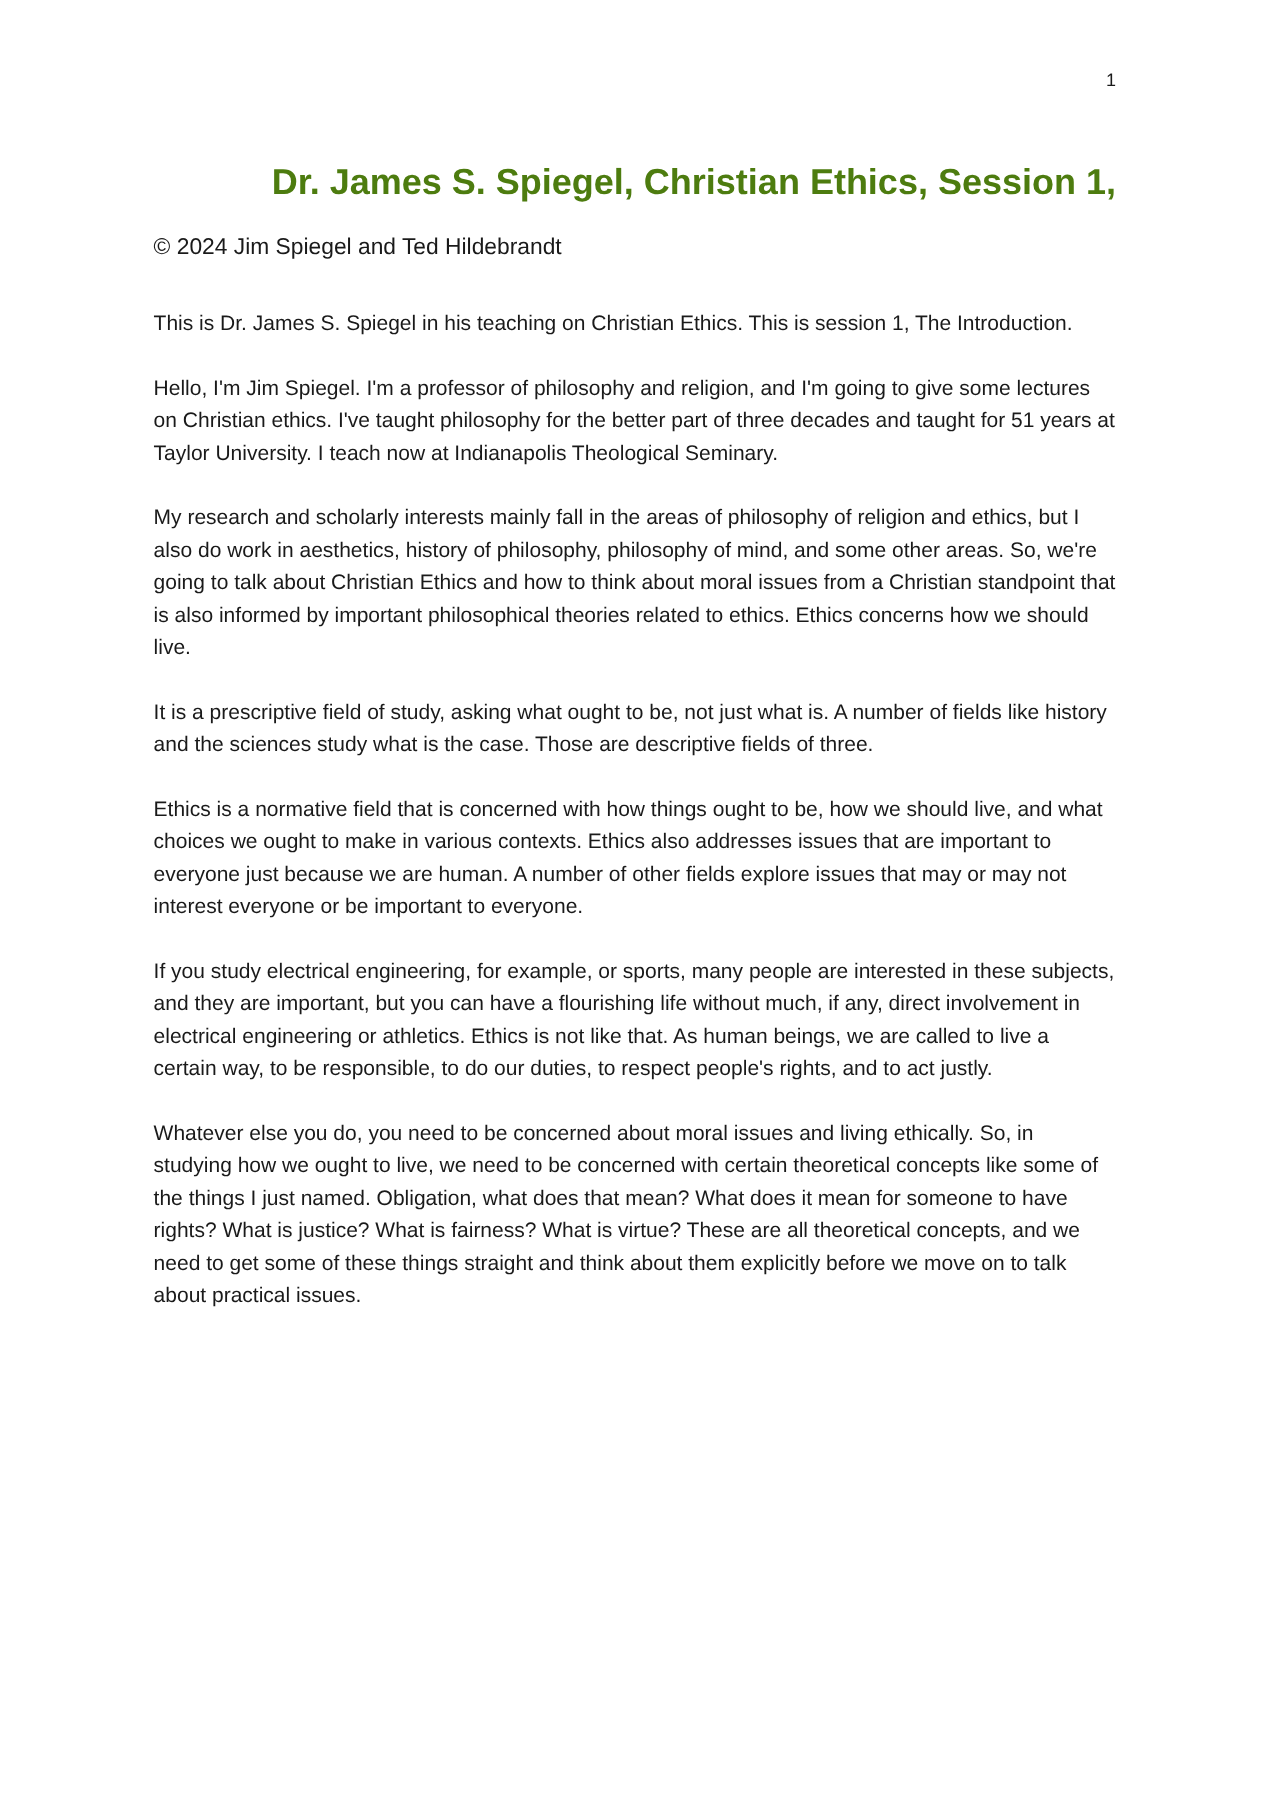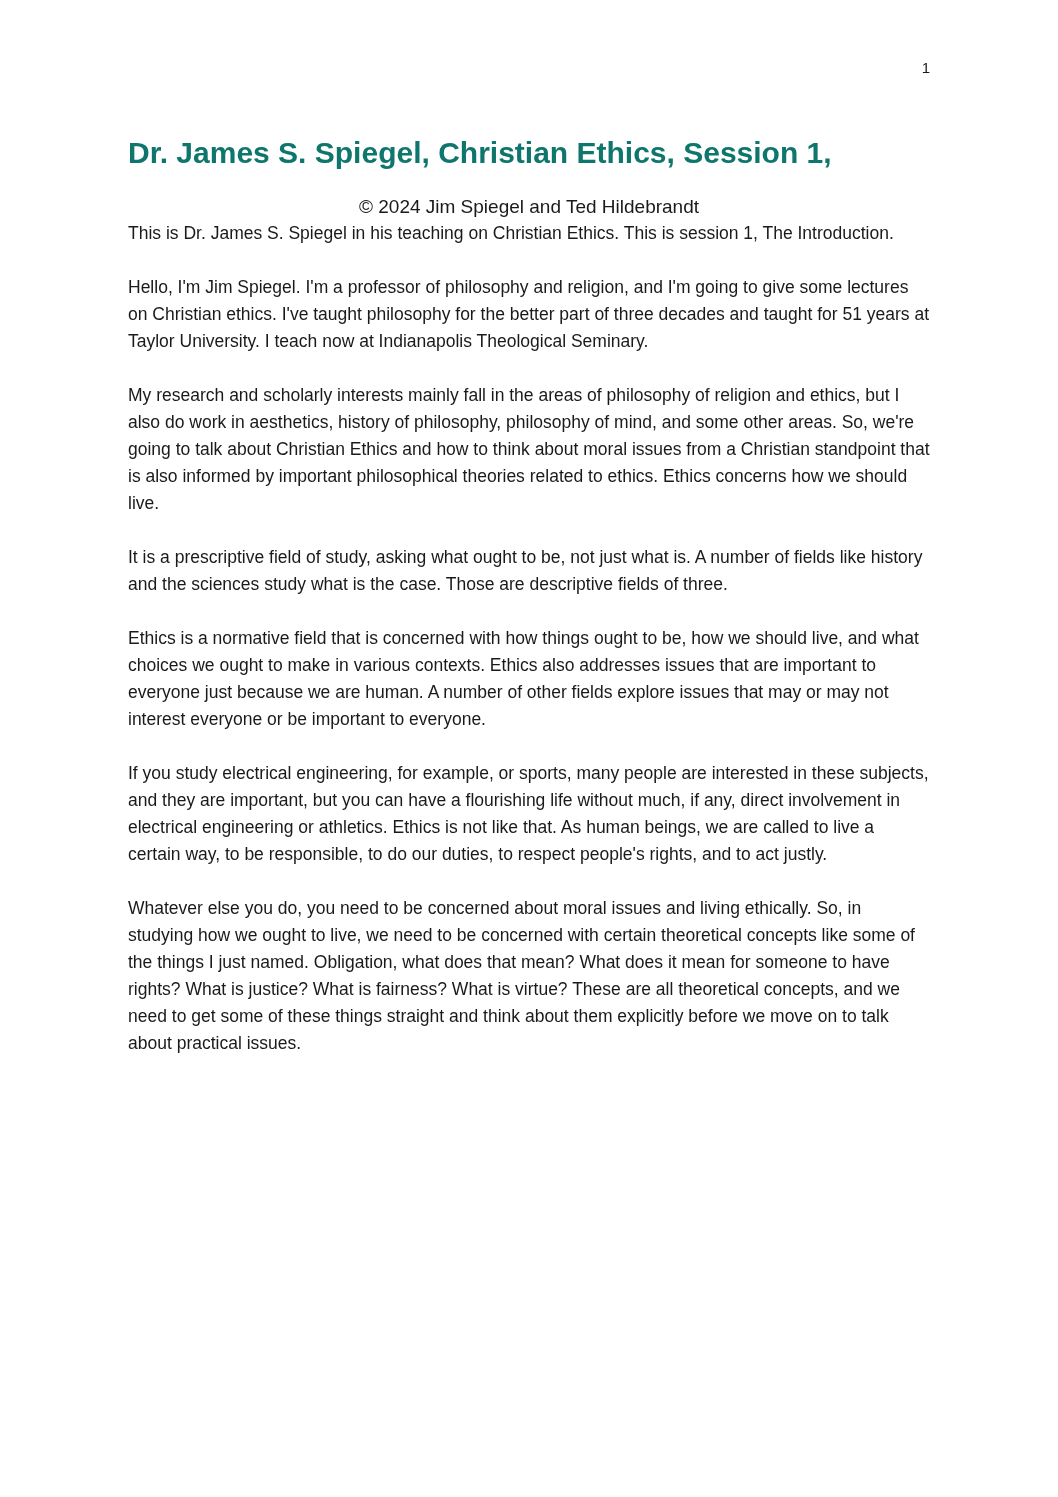--- a/index.html
+++ b/index.html
@@ -23,36 +23,37 @@
     box-sizing: border-box;
   }
   .page-number {
     text-align: right;
     font-size: 15px;
     line-height: 20px;
     color: #1a1a1a;
   }
   .title-block {
     margin-top: 54px;
-    text-align: left;
+    text-align: right;
     font-weight: bold;
     font-size: 30px;
     line-height: 41px;
-    color: #0f766e;
+    color: #4d7c0f;
   }
   .title-line {
     display: block;
   }
   .copyright-line {
     margin-top: 5px;
-    text-align: center;
+    text-align: left;
     font-size: 19px;
     line-height: 27px;
   }
   .body-text {
+    margin-top: 36px;
     font-size: 17.5px;
     line-height: 27px;
     text-align: left;
   }
   .body-text p {
     margin: 0 0 27px 0;
   }
 </style>
 </head>
 <body>

